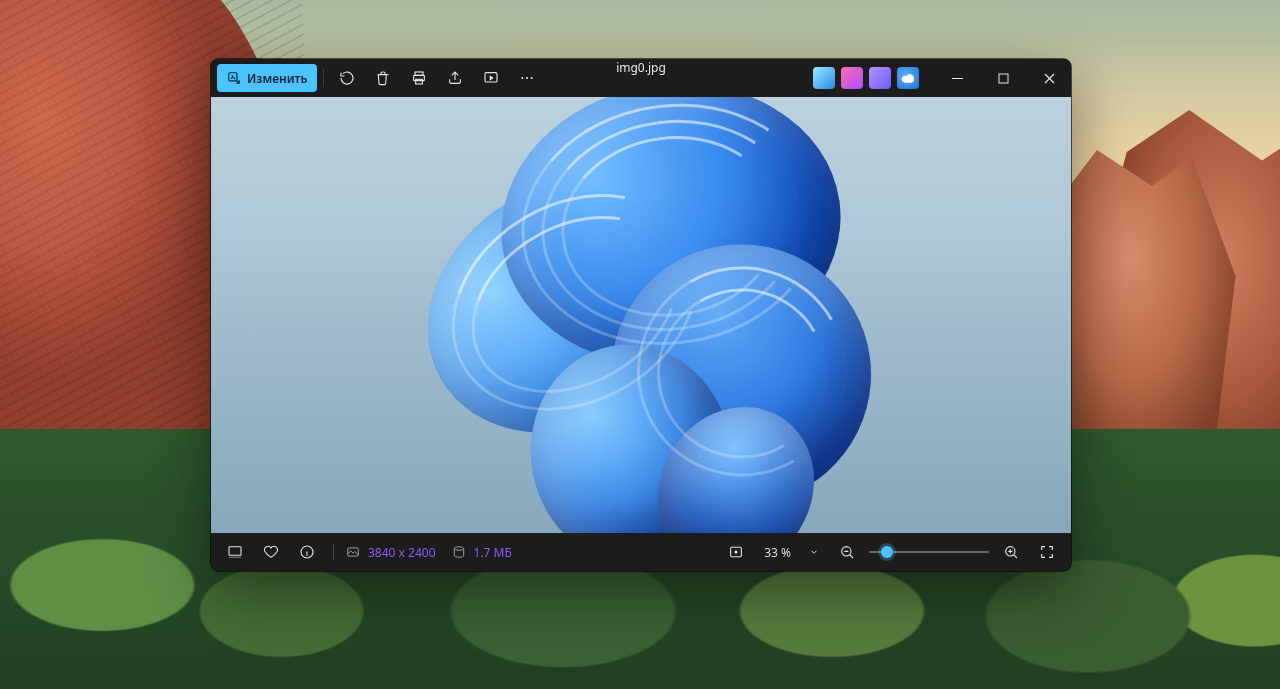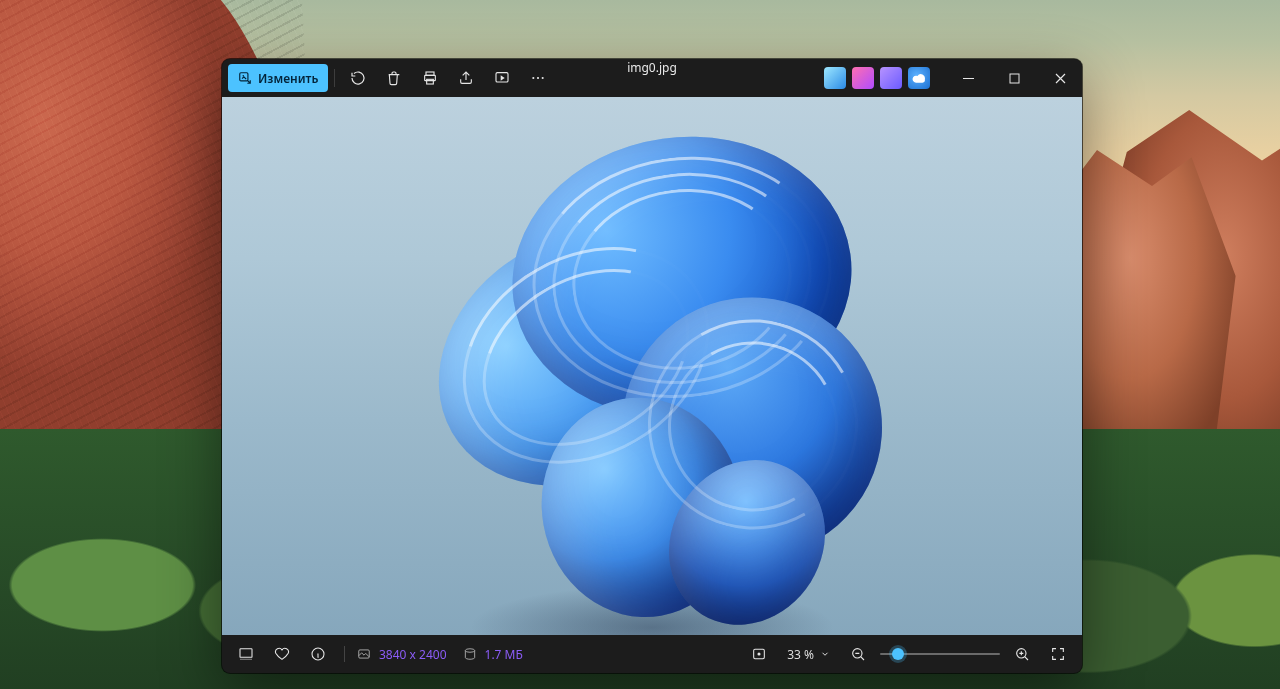--- a/index.html
+++ b/index.html
@@ -58,21 +58,21 @@
       radial-gradient(160px 90px at 22% 70%, #446d35 0 50%, transparent 52%),
       radial-gradient(220px 110px at 44% 70%, #3a6234 0 50%, transparent 52%),
       radial-gradient(180px 90px at 65% 70%, #577c3e 0 50%, transparent 52%),
       radial-gradient(200px 110px at 85% 72%, #3b5e31 0 50%, transparent 52%),
       radial-gradient(160px 90px at 98% 66%, #6b9340 0 50%, transparent 52%),
       linear-gradient(#2f5a2d, #213f22);
   }
 
   
   .window {
-    position: absolute; left: 222px; top: 59px; width: 860px; height: 614px;
+    position: absolute; left: 211px; top: 59px; width: 860px; height: 512px;
     background: #0c0c0c;
     border-radius: 8px;
     box-shadow: 0 20px 60px rgba(0,0,0,.45), 0 0 0 1px rgba(0,0,0,.6);
     display: flex; flex-direction: column;
     overflow: hidden;
   }
 
   
   .titlebar {
     height: 38px; flex: 0 0 38px;
@@ -152,21 +152,21 @@
   
   .statusbar{
     flex:0 0 38px; height:38px; background:#1c1c1c; color:#ddd;
     display:flex; align-items:center; padding:0 10px; gap:8px;
     font-size:12px;
   }
   .sb-icn{ width:28px; height:28px; display:flex; align-items:center; justify-content:center; border-radius:4px; color:#e5e5e5; }
   .sb-sep{ width:1px; height:16px; background:rgba(255,255,255,.18); margin:0 4px;}
   .sb-text{ color:#8b5cf6; }
   .sb-spacer{ flex:1 1 auto; }
-  .zoom-pct{ display:flex; align-items:center; gap:6px; padding:0 6px; border-radius:4px;}
+  .zoom-pct{ display:flex; align-items:center; gap:18px; padding:0 6px; border-radius:4px;}
   .slider{
     position:relative; width:120px; height:18px; display:flex; align-items:center;
   }
   .slider-track{ height:2px; flex:1; background:#6a6a6a; border-radius:2px; }
   .slider-thumb{
     position:absolute; top:50%; transform:translate(-50%,-50%);
     width:12px; height:12px; border-radius:50%;
     background:#4cc2ff; box-shadow:0 0 0 3px rgba(76,194,255,.25);
   }
   svg{ display:block; }

